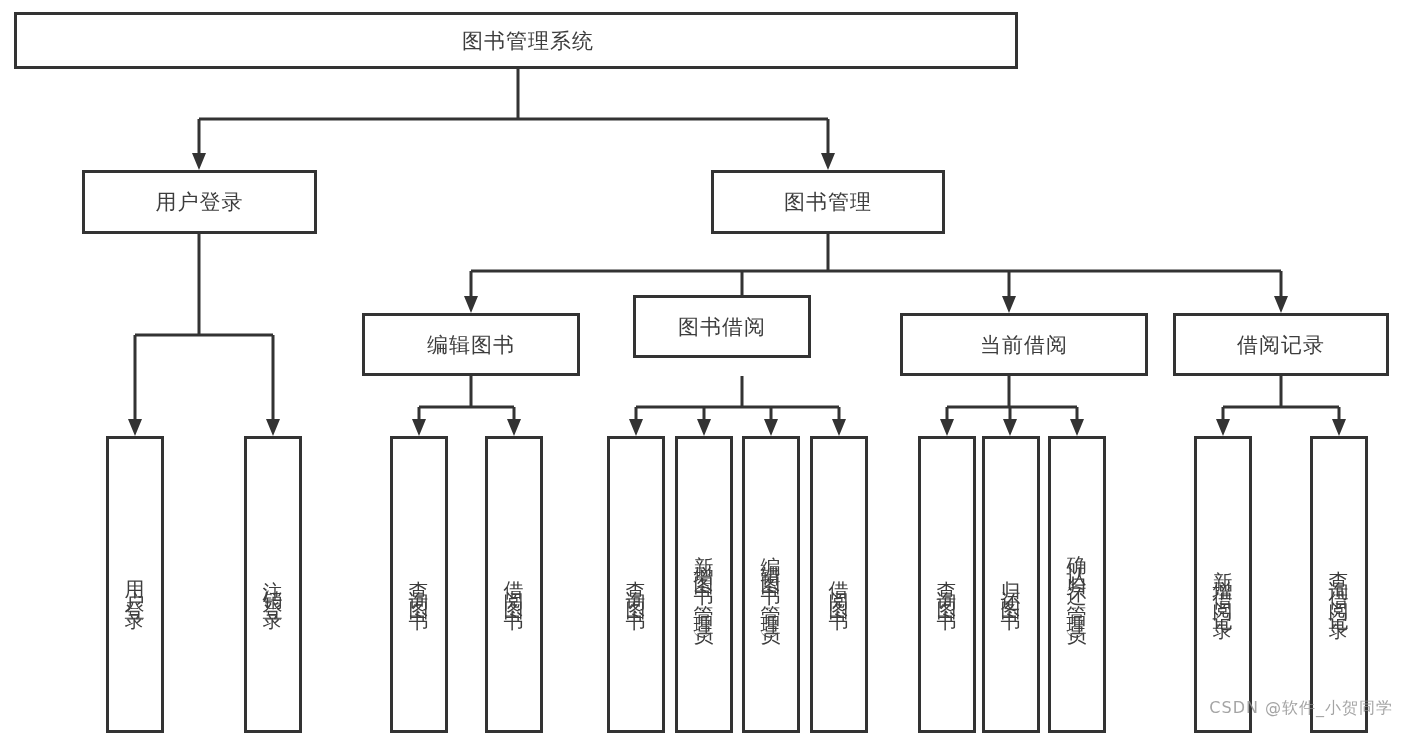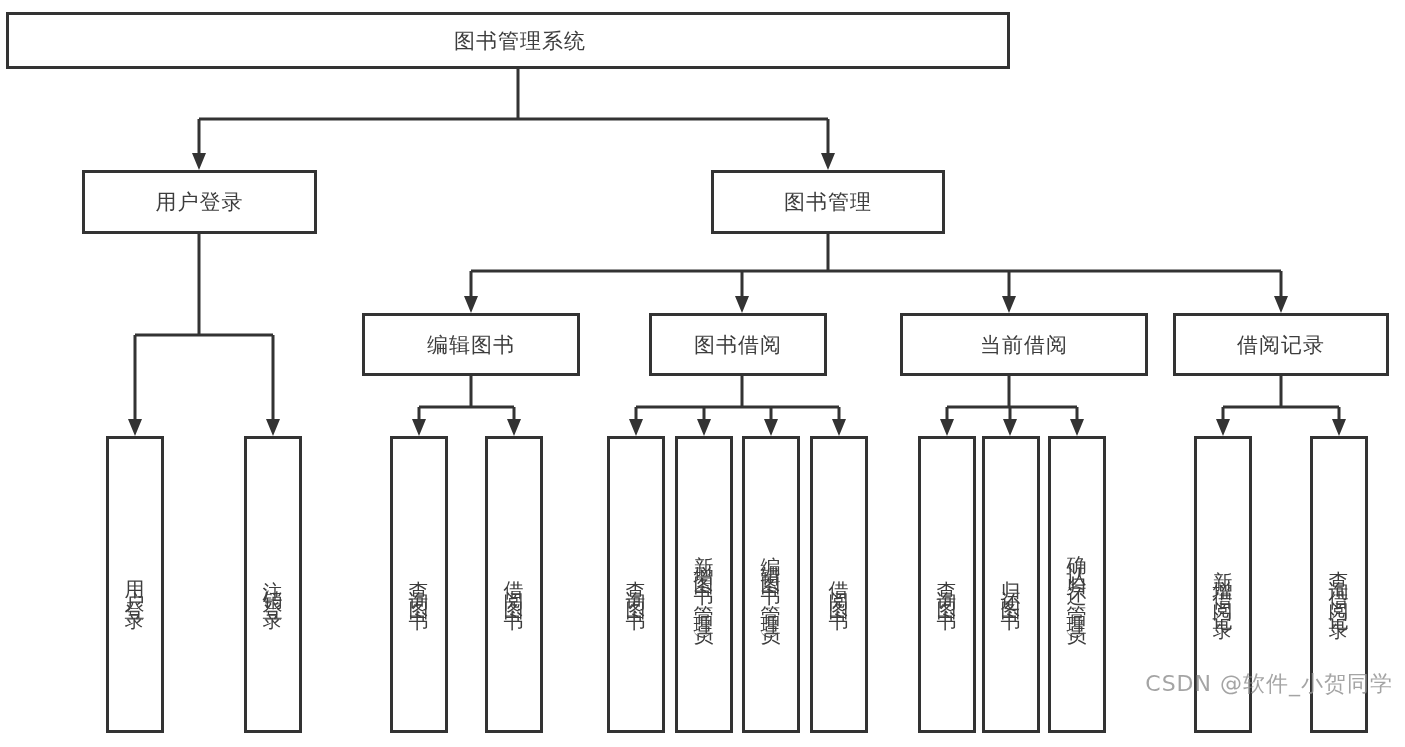--- a/index.html
+++ b/index.html
@@ -32,23 +32,23 @@
   .vbox { width: 58px; top: 436px; height: 297px; font-size: 20px; }
   .vbox .vtext {
     writing-mode: vertical-rl;
     text-orientation: mixed;
     letter-spacing: 10px;
     line-height: 1;
     white-space: nowrap;
   }
   #watermark {
     position: absolute;
-    top: 669px;
+    top: 698px;
     right: 12px;
-    font-size: 22px;
+    font-size: 16px;
     color: rgba(148, 148, 148, 0.85);
     z-index: 5;
     letter-spacing: 1px;
   }
 </style>
 </head>
 <body>
 
 <div id="stage">
 
@@ -69,35 +69,35 @@
     <path d="M742 376 V407 M636 407 H839 M636 407 V421 M704 407 V421 M771 407 V421 M839 407 V421" stroke="#333333" stroke-width="3" fill="none"></path>
     <path d="M629 419 L643 419 L636 436 Z M697 419 L711 419 L704 436 Z M764 419 L778 419 L771 436 Z M832 419 L846 419 L839 436 Z" fill="#333333"></path>
 
     <path d="M1009 376 V407 M947 407 H1077 M947 407 V421 M1010 407 V421 M1077 407 V421" stroke="#333333" stroke-width="3" fill="none"></path>
     <path d="M940 419 L954 419 L947 436 Z M1003 419 L1017 419 L1010 436 Z M1070 419 L1084 419 L1077 436 Z" fill="#333333"></path>
 
     <path d="M1281 376 V407 M1223 407 H1339 M1223 407 V421 M1339 407 V421" stroke="#333333" stroke-width="3" fill="none"></path>
     <path d="M1216 419 L1230 419 L1223 436 Z M1332 419 L1346 419 L1339 436 Z" fill="#333333"></path>
   </svg>
 
-  <div class="node hbox" style="left:6px; top:12px; width:1004px; height:57px;padding-left:24px;">
+  <div class="node hbox" style="left:14px; top:12px; width:1004px; height:57px;padding-left:24px;">
     <span>图书管理系统</span>
   </div>
 
   <div class="node hbox" style="left:82px; top:170px; width:235px; height:64px;">
     <span>用户登录</span>
   </div>
   <div class="node hbox" style="left:711px; top:170px; width:234px; height:64px;">
     <span>图书管理</span>
   </div>
 
   <div class="node hbox" style="left:362px; top:313px; width:218px; height:63px;">
     <span>编辑图书</span>
   </div>
-  <div class="node hbox" style="left:633px; top:313px; width:178px; height:63px;margin-left:16px;">
+  <div class="node hbox" style="left:633px; top:295px; width:178px; height:63px;">
     <span>图书借阅</span>
   </div>
   <div class="node hbox" style="left:900px; top:313px; width:248px; height:63px;">
     <span>当前借阅</span>
   </div>
   <div class="node hbox" style="left:1173px; top:313px; width:216px; height:63px;justify-content:center;">
     <span>借阅记录</span>
   </div>
 
   <div class="node vbox" style="left:106px;">

